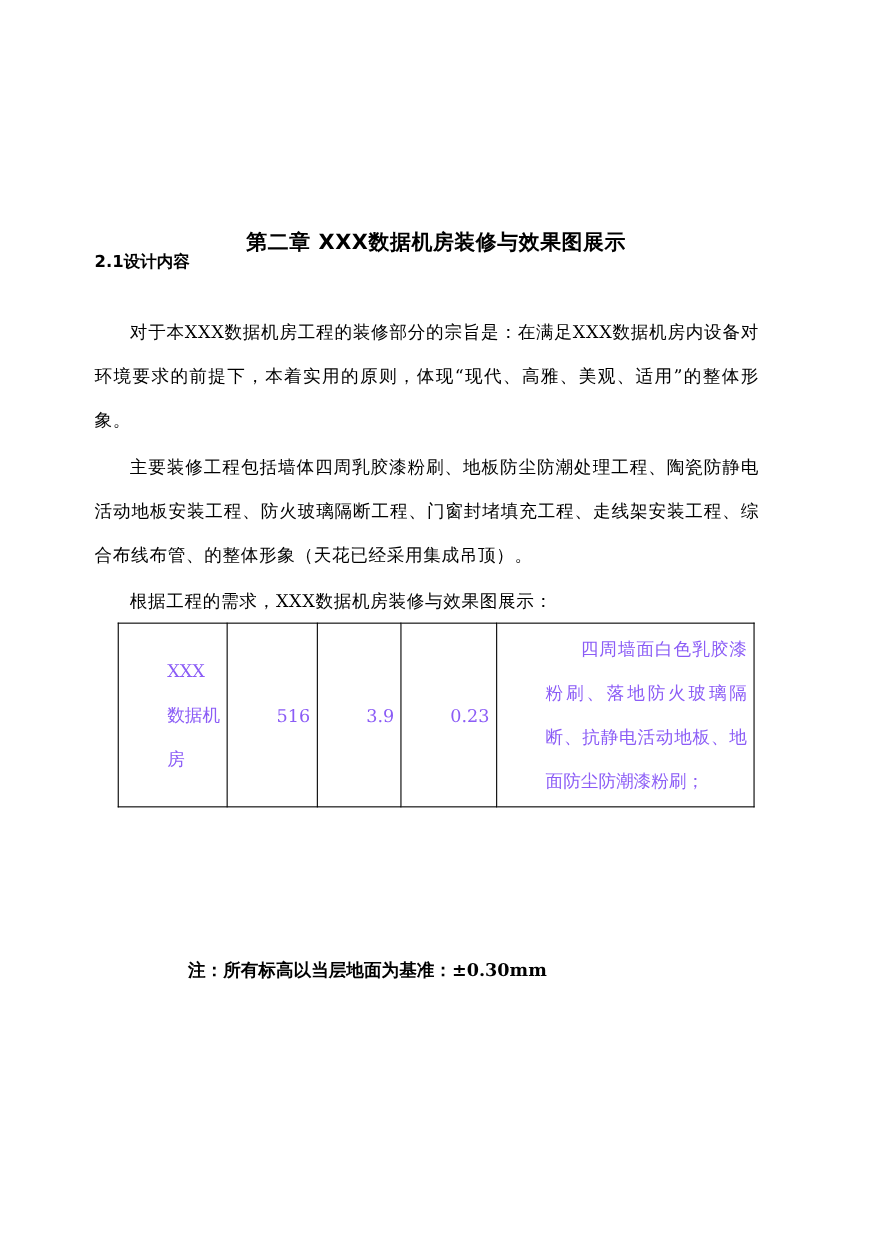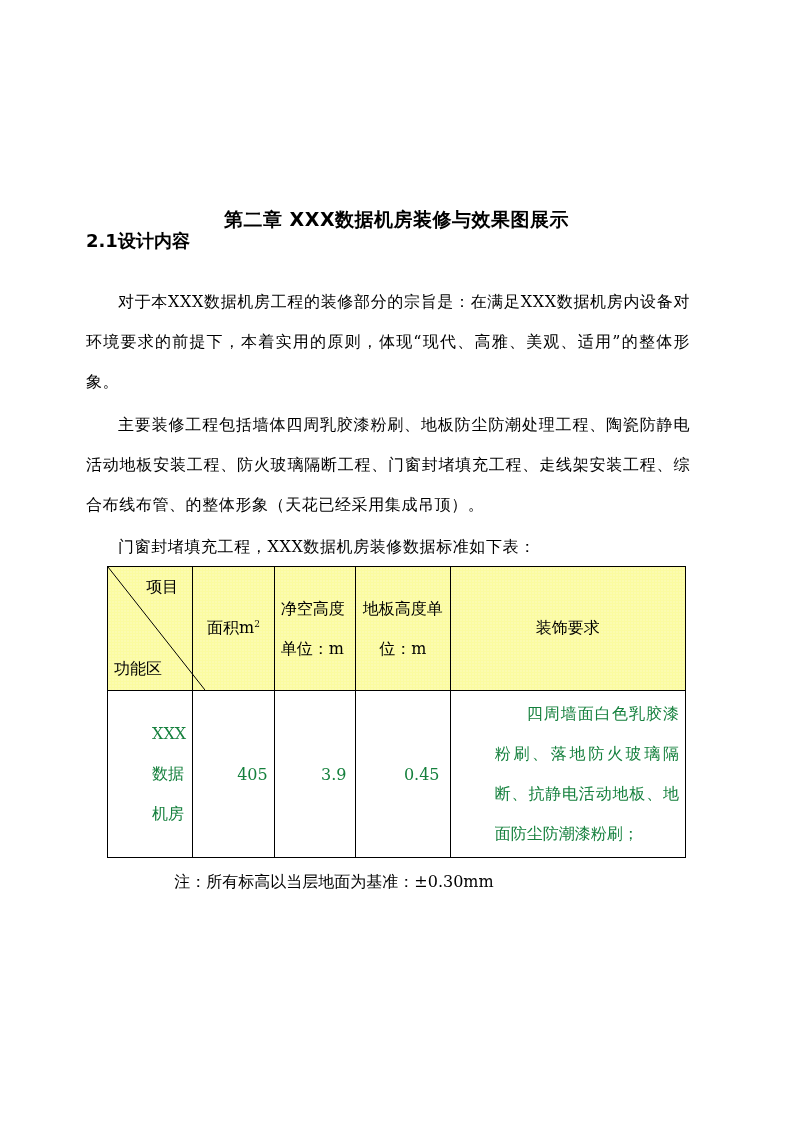--- a/index.html
+++ b/index.html
@@ -1,78 +1,65 @@
 <!DOCTYPE html>
 <html><head>
 <meta charset="utf-8">
 <style>
   html, body { margin: 0; padding: 0; background: #ffffff; }
   body { width: 793px; height: 1122px; position: relative; overflow: hidden;
          font-family: "DejaVu Serif", "Liberation Serif", serif; color: #000; }
   .chapter-title { position: absolute; left: 0; width: 793px; top: 167px; text-align: center;
          font-family: "DejaVu Sans", "Liberation Sans", sans-serif; font-weight: bold; font-size: 19px; letter-spacing: 0.5px; margin-top: 40px; }
   .section-title { position: absolute; left: 86px; top: 229px;
-         font-family: "DejaVu Sans", "Liberation Sans", sans-serif; font-weight: bold; font-size: 18px; }
+         font-family: "DejaVu Sans", "Liberation Sans", sans-serif; font-weight: bold; font-size: 15px; }
   .para { position: absolute; left: 86px; width: 604px; font-size: 16px; line-height: 40px; text-indent: 32px;
           text-align: justify; letter-spacing: 0.6px; }
   .p1 { top: 282px; }
   .p2 { top: 405px; }
   .p3 { top: 527px; }
   table.spec { position: absolute; left: 107px; top: 566px; width: 579px; border-collapse: collapse;
                font-size: 16px; }
   table.spec td { border: 1.5px solid #000; vertical-align: middle; padding: 0 6px; }
   table.spec tr.head td {
     background-color: #fbfba0;
     background-image: radial-gradient(#fffbe0 0.8px, transparent 0.9px);
     background-size: 3px 3px;
     height: 123px;
   }
-  table.spec tr.row td { height: 166px; color: #15803d; padding-left: 44px; }
+  table.spec tr.row td { height: 166px; color: #8b5cf6; padding-left: 44px; }
   .diag { position: relative; width: 84px; height: 123px; padding: 0 !important; }
   .diag svg { position: absolute; left: 0; top: 0; }
   .diag .top { position: absolute; right: 14px; top: 10px; }
   .diag .bot { position: absolute; left: 6px; bottom: 10px; }
   .c-area { width: 63px; text-align: center; }
   .c-h1 { width: 68px; line-height: 40px; }
   .c-h2 { width: 82px; line-height: 40px; text-align: center; }
   .c-deco { text-align: center; }
   .lh40 { line-height: 40px; }
   .center { text-align: center; }
   .sup { font-size: 9px; vertical-align: super; }
   .indent { text-indent: 32px; text-align: justify; }
-  .note { position: absolute; left: 0; width: 668px; top: 872px; text-align: center; font-size: 16px; }
+  .note { position: absolute; left: 0; width: 668px; top: 872px; text-align: center; font-size: 16px; font-weight: bold; }
 </style>
 </head>
 <body>
 
 <div class="chapter-title">第二章 XXX数据机房装修与效果图展示</div>
 <div class="section-title">2.1设计内容</div>
 
 <div class="para p1">对于本XXX数据机房工程的装修部分的宗旨是：在满足XXX数据机房内设备对环境要求的前提下，本着实用的原则，体现“现代、高雅、美观、适用”的整体形象。</div>
 <div class="para p2">主要装修工程包括墙体四周乳胶漆粉刷、地板防尘防潮处理工程、陶瓷防静电活动地板安装工程、防火玻璃隔断工程、门窗封堵填充工程、走线架安装工程、综合布线布管、的整体形象（天花已经采用集成吊顶）。</div>
-<div class="para p3">门窗封堵填充工程，XXX数据机房装修数据标准如下表：</div>
+<div class="para p3">根据工程的需求，XXX数据机房装修与效果图展示：</div>
 
 <table class="spec">
   <tbody>
-      <tr class="head">
-    <td class="diag">
-      <svg width="97" height="123">
-        <line x1="0" y1="0" x2="97" y2="123" stroke="#000" stroke-width="1"></line>
-      </svg>
-      <span class="top">项目</span>
-      <span class="bot">功能区</span>
-    </td>
-    <td class="c-area"><span>面积m</span><span class="sup">2</span></td>
-    <td class="c-h1">净空高度单位：m</td>
-    <td class="c-h2">地板高度单位：m</td>
-    <td class="c-deco">装饰要求</td>
-  </tr>
   <tr class="row">
     <td class="lh40">XXX数据机房</td>
-    <td class="center">405</td>
+    <td class="center">516</td>
     <td class="center">3.9</td>
-    <td class="center">0.45</td>
+    <td class="center">0.23</td>
     <td class="lh40 indent">四周墙面白色乳胶漆粉刷、落地防火玻璃隔断、抗静电活动地板、地面防尘防潮漆粉刷；</td>
   </tr>
 </tbody>
   </table>
 
 <div class="note">注：所有标高以当层地面为基准：±0.30mm</div>
 
 </body></html>

